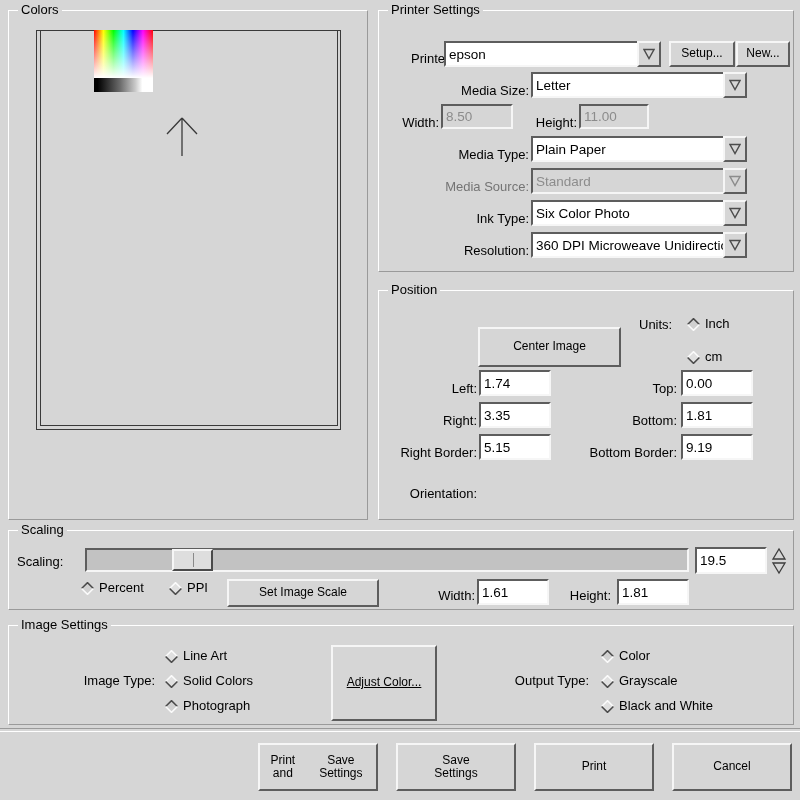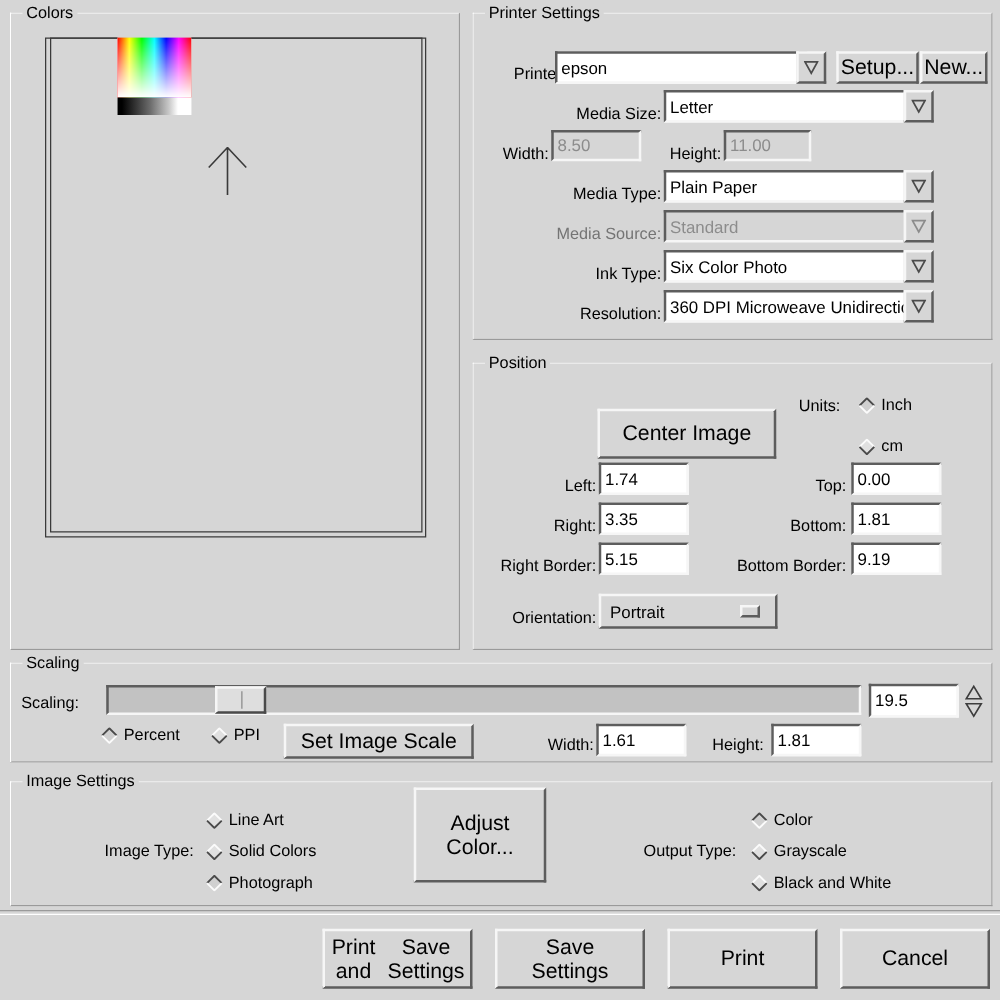--- a/index.html
+++ b/index.html
@@ -13,21 +13,21 @@
   }
   .app{position:relative;width:800px;height:800px;}
 
   
   .frame{position:absolute;border:1px solid #fff;border-top-color:#9a9a9a;border-left-color:#9a9a9a;}
   .frame > .finner{position:absolute;inset:-1px;border:1px solid #9a9a9a;border-top-color:#fff;border-left-color:#fff;pointer-events:none;}
   .frame-label{position:absolute;top:-8px;left:9px;background:#d6d6d6;padding:0 3px;font-size:13px;line-height:13px;z-index:3;}
 
   .btn{
     background:#d6d6d6;border:2px solid;border-color:#f6f6f6 #5d5d5d #5d5d5d #f6f6f6;
-    font-family:inherit;font-size:17px;color:#000;text-align:center;
+    font-family:inherit;font-size:12px;color:#000;text-align:center;
     display:flex;align-items:center;justify-content:center;
     box-sizing:border-box;cursor:default;line-height:1.12;
   }
 
   .txt{
     position:absolute;background:#fff;box-sizing:border-box;
     border:2px solid;border-color:#5d5d5d #f6f6f6 #f6f6f6 #5d5d5d;
     font-family:inherit;font-size:13.5px;color:#000;
     display:flex;align-items:center;padding-left:3px;
     overflow:hidden;white-space:nowrap;
@@ -240,24 +240,20 @@
     <span class="lbl r" style="left:0px;top:155px;width:98px;">Right Border:</span>
     <div class="txt" style="left:100px;top:143px;width:72px;height:26px;">
       <span>5.15</span>
     </div>
     <span class="lbl r" style="left:188px;top:155px;width:110px;">Bottom Border:</span>
     <div class="txt" style="left:302px;top:143px;width:72px;height:26px;">
       <span>9.19</span>
     </div>
 
     <span class="lbl r" style="left:0px;top:196px;width:98px;">Orientation:</span>
-    <div class="optmenu" style="left:100px;top:184px;width:143px;height:28px;">
-      <span>Portrait</span>
-      <span class="optind"></span>
-    </div>
   </div>
 
   <div class="frame" style="left:8px;top:530px;width:784px;height:78px;">
     <div class="finner"></div>
     <span class="frame-label">Scaling</span>
 
     <span class="lbl" style="left:8px;top:24px;">Scaling:</span>
 
     <div class="slider-trough" style="left:76px;top:17px;width:604px;height:24px;">
       <div class="slider-thumb" style="left:85px;top:-1px;width:41px;height:22px;">
@@ -330,21 +326,21 @@
     </div>
     <div class="radio" style="left:156px;top:73px;">
       <svg class="dia" viewBox="0 0 13 13">
         <path d="M6.5 0.6 L12.4 6.5 L6.5 12.4 L0.6 6.5 Z" fill="#d0d0d0"></path>
         <path d="M0.6 6.5 L6.5 0.6 L12.4 6.5" fill="none" stroke="#4a4a4a" stroke-width="1.5"></path>
         <path d="M0.6 6.5 L6.5 12.4 L12.4 6.5" fill="none" stroke="#fbfbfb" stroke-width="1.5"></path>
       </svg>
       <span class="rlbl">Photograph</span>
     </div>
 
-    <div class="btn" style="position:absolute;left:322px;top:4px;width:106px;height:76px;">
+    <div class="btn" style="position:absolute;left:322px;top:19px;width:106px;height:76px;text-decoration:underline;">
       <span>Adjust Color...</span>
     </div>
 
     <span class="lbl r" style="left:400px;top:48px;width:180px;">Output Type:</span>
 
     <div class="radio" style="left:592px;top:23px;">
       <svg class="dia" viewBox="0 0 13 13">
         <path d="M6.5 0.6 L12.4 6.5 L6.5 12.4 L0.6 6.5 Z" fill="#d0d0d0"></path>
         <path d="M0.6 6.5 L6.5 0.6 L12.4 6.5" fill="none" stroke="#4a4a4a" stroke-width="1.5"></path>
         <path d="M0.6 6.5 L6.5 12.4 L12.4 6.5" fill="none" stroke="#fbfbfb" stroke-width="1.5"></path>

